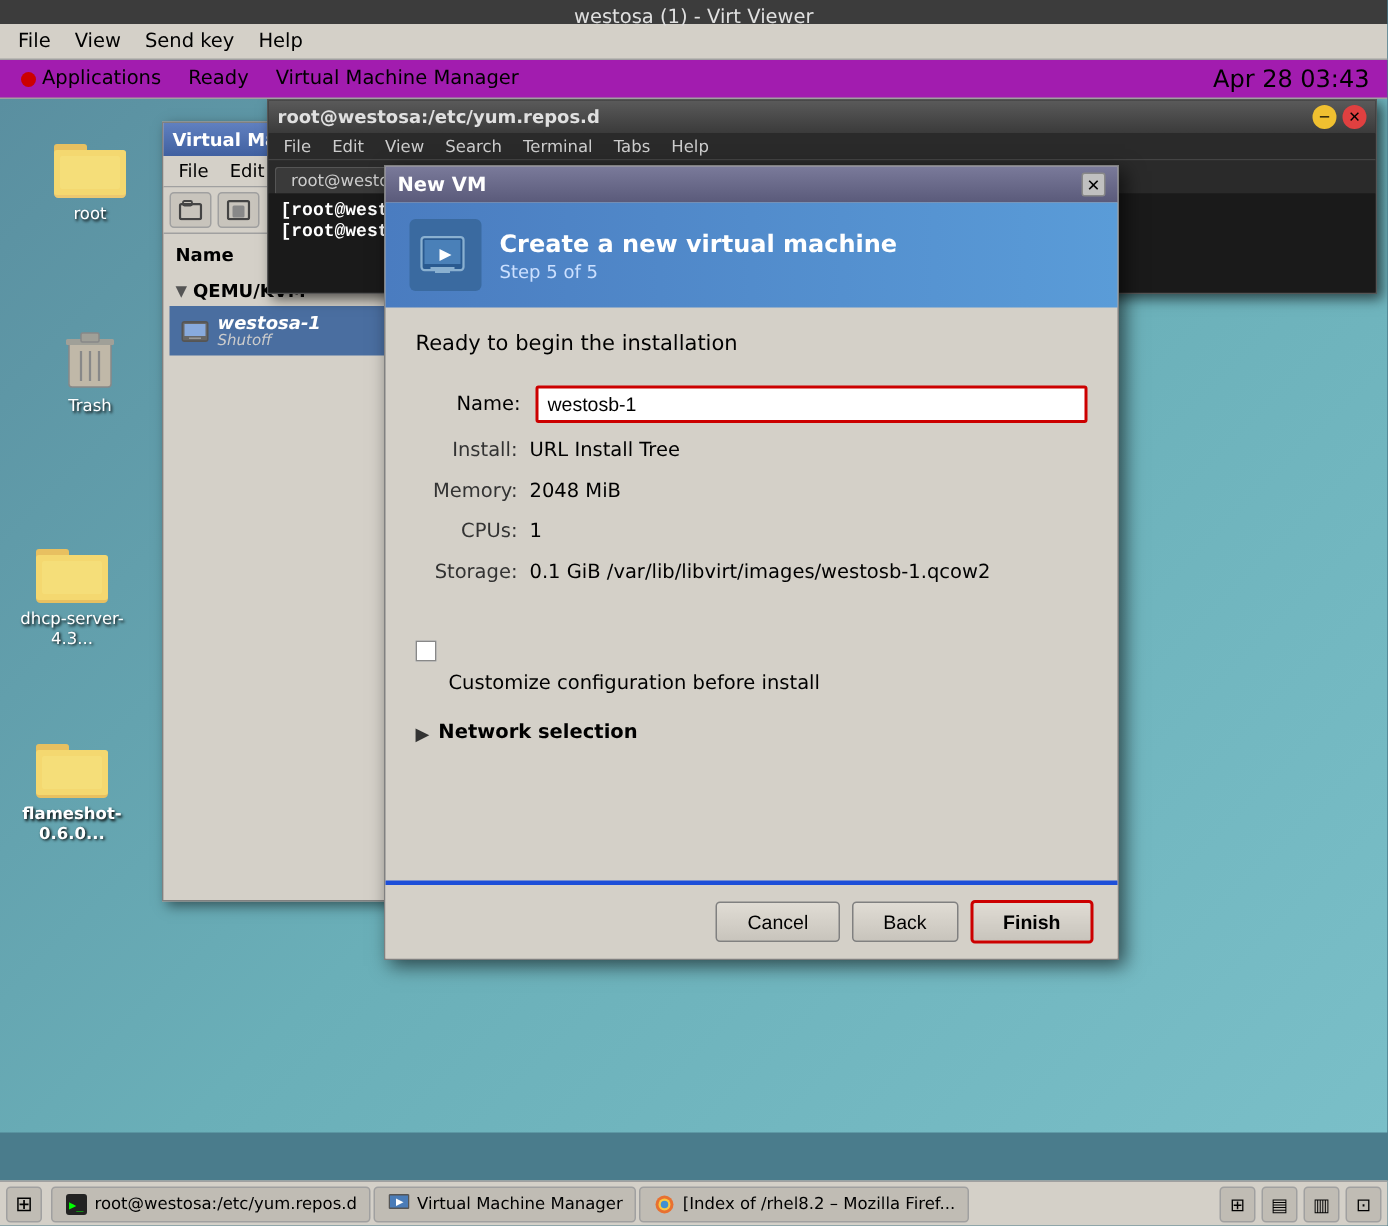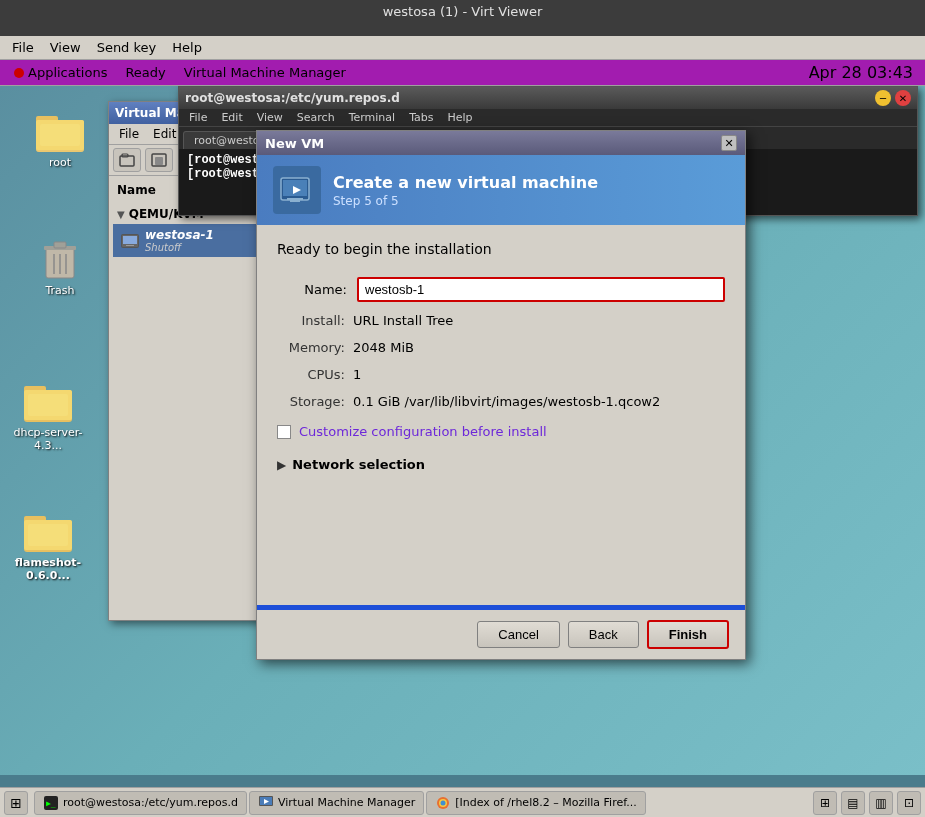--- a/index.html
+++ b/index.html
@@ -12,21 +12,21 @@
       background: #4a7c8c;
     }
 
     
     .title-bar {
       background: #3c3c3c;
       color: #e0e0e0;
       text-align: center;
       padding: 4px 0;
       font-size: 13px;
-      height: 36px;
+      height: 16px;
     }
 
     
     .top-menu {
       background: #d4d0c8;
       display: flex;
       align-items: center;
       height: 24px;
       padding: 0 4px;
       border-bottom: 1px solid #a0a0a0;
@@ -461,21 +461,22 @@
       width: 14px;
       height: 14px;
       border: 1px solid #888;
       background: #fff;
       display: flex;
       align-items: center;
       justify-content: center;
     }
     .dialog-checkbox-label {
       font-size: 13px;
-      color: #6d28d9;
+      color: #000000;
+      margin-top: 44px;
     }
     .dialog-network-section {
       display: flex;
       align-items: center;
       gap: 6px;
       padding: 4px 0;
     }
     .dialog-network-arrow {
       font-size: 12px;
       color: #333;
@@ -485,21 +486,21 @@
       color: #000;
       font-weight: bold;
     }
     .dialog-footer {
       display: flex;
       justify-content: flex-end;
       align-items: center;
       padding: 10px 16px;
       gap: 8px;
       background: #d4d0c8;
-      border-top: 5px solid #1d4ed8;
+      border-top: 3px solid #1d4ed8;
     }
     .dialog-btn {
       padding: 5px 20px;
       font-size: 13px;
       border: 1px solid #808080;
       border-radius: 3px;
       background: linear-gradient(to bottom, #e0dcd4, #c8c4bc);
       color: #000;
       cursor: pointer;
       min-width: 70px;

